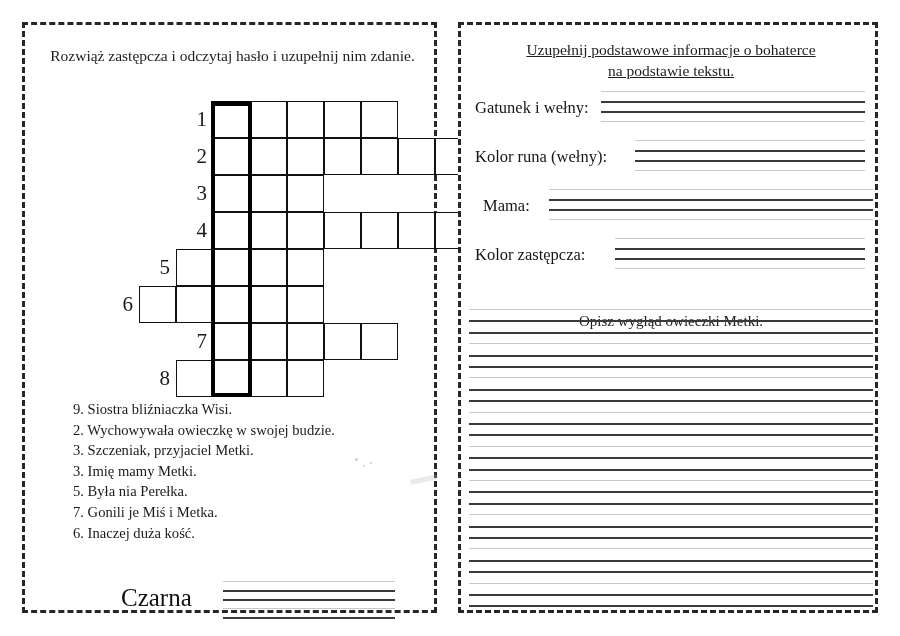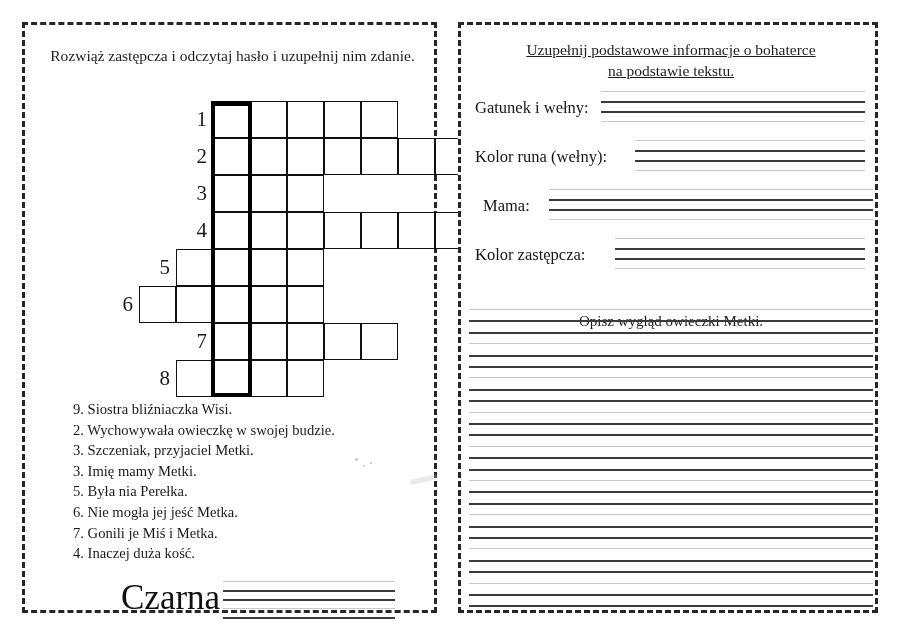--- a/index.html
+++ b/index.html
@@ -95,21 +95,21 @@
 
   
   #answer-row {
     position: absolute;
     left: 76px; top: 552px;
     width: 330px; height: 50px;
   }
   #answer-word {
     position: absolute;
     left: 20px; top: 0;
-    font-size: 35px;
+    font-size: 25px;
     line-height: 42px;
     color: #111;
   }
   #answer-lines {
     position: absolute;
     left: 122px; top: 4px;
     width: 172px; height: 40px;
   }
 
   
@@ -227,23 +227,22 @@
         <div class="cw-key-cap" style="left: 186px; top: 76px; width: 41px;"></div>
         <div class="cw-key-cap" style="left: 186px; top: 367.5px; width: 41px;"></div>
       </div>
 
     <div id="clues">
         <div class="clue">9. Siostra bliźniaczka Wisi.</div>
         <div class="clue">2. Wychowywała owieczkę w swojej budzie.</div>
         <div class="clue">3. Szczeniak, przyjaciel Metki.</div>
         <div class="clue">3. Imię mamy Metki.</div>
         <div class="clue">5. Była nia Perełka.</div>
-        <div class="clue">6. Nie mogła jej jeść Metka.</div>
         <div class="clue">7. Gonili je Miś i Metka.</div>
-        <div class="clue">4. Inaczej duża kość.</div>
+        <div class="clue">6. Inaczej duża kość.</div>
       </div>
 
     <div id="answer-row">
       <div id="answer-word">Czarna</div>
       <div id="answer-lines" class="ruled">
           <div class="rl faint" style="top: 0px;"></div>
           <div class="rl solid" style="top: 9px;"></div>
           <div class="rl solid" style="top: 18px;"></div>
           <div class="rl faint" style="top: 27px;"></div>
           <div class="rl solid" style="top: 36px;"></div>

